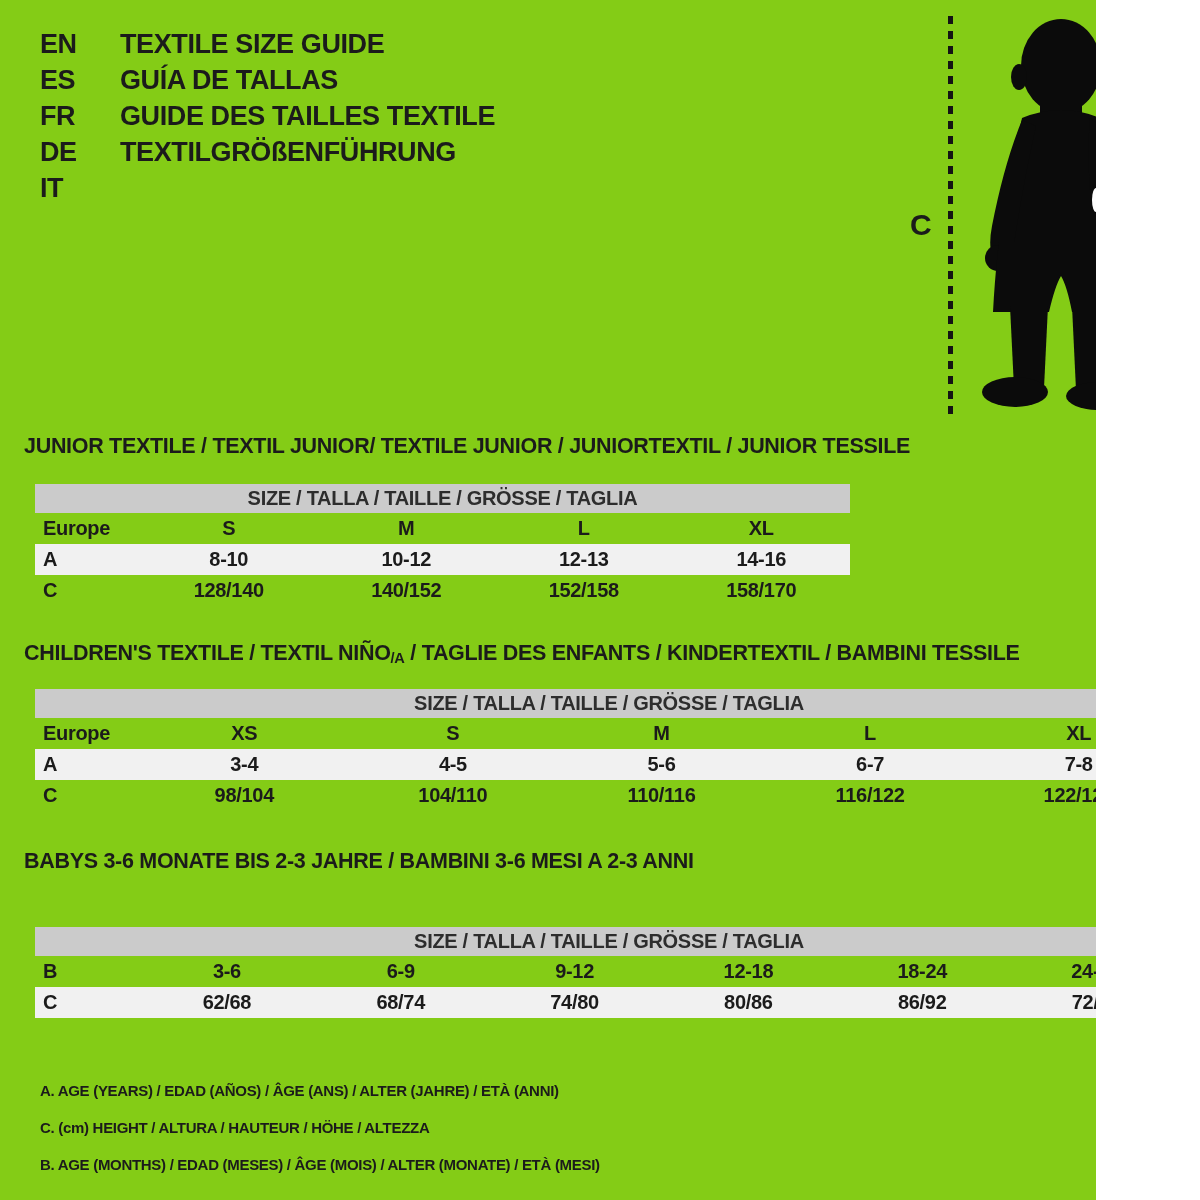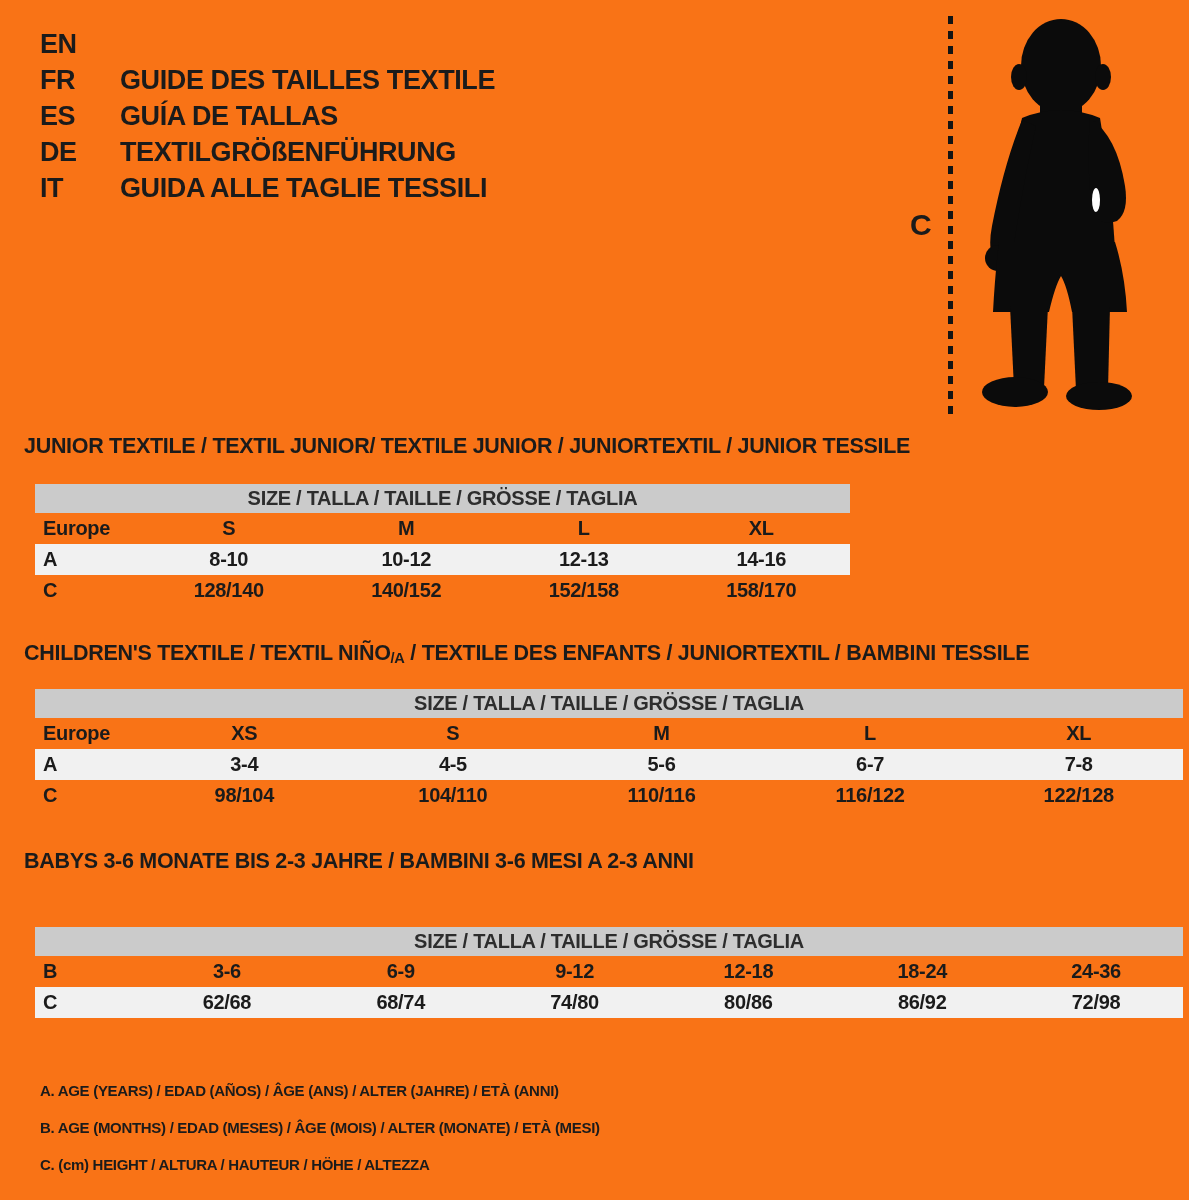--- a/index.html
+++ b/index.html
@@ -1,17 +1,17 @@
 <!DOCTYPE html>
 <html><head>
 <meta charset="utf-8">
 <style>
   html,body { margin:0; padding:0; background:#ffffff; }
   .canvas {
-    position:relative; width:1189px; height:1200px; background:#f97316;
+    position:relative; width:1096px; height:1200px; background:#84cc16;
     font-family:"Liberation Sans", sans-serif; font-weight:700; color:#1b1b1b;
     overflow:hidden;
   }
 
   
   .lang-list { position:absolute; left:40px; top:26px; }
   .lang-row  { display:flex; height:36px; align-items:center; font-size:27px; letter-spacing:-0.4px; }
   .lang-code { width:80px; flex:0 0 80px; }
   .lang-label { white-space:nowrap; }
 
@@ -49,36 +49,36 @@
   .legend-line { line-height:37px; font-size:15px; letter-spacing:-0.3px; white-space:nowrap; }
 </style>
 </head>
 <body>
 
 <div class="canvas">
 
   <div class="lang-list">
     <div class="lang-row">
       <span class="lang-code">EN</span>
+      <span class="lang-label">TEXTILE SIZE GUIDE</span>
+    </div>
+    <div class="lang-row">
+      <span class="lang-code">ES</span>
+      <span class="lang-label">GUÍA DE TALLAS</span>
     </div>
     <div class="lang-row">
       <span class="lang-code">FR</span>
       <span class="lang-label">GUIDE DES TAILLES TEXTILE</span>
     </div>
     <div class="lang-row">
-      <span class="lang-code">ES</span>
-      <span class="lang-label">GUÍA DE TALLAS</span>
-    </div>
-    <div class="lang-row">
       <span class="lang-code">DE</span>
       <span class="lang-label">TEXTILGRÖßENFÜHRUNG</span>
     </div>
     <div class="lang-row">
       <span class="lang-code">IT</span>
-      <span class="lang-label">GUIDA ALLE TAGLIE TESSILI</span>
     </div>
   </div>
 
   <div class="height-line"></div>
   <div class="height-label">C</div>
   <svg class="silhouette" viewBox="0 0 172 404" xmlns="http://www.w3.org/2000/svg">
     <g fill="#0b0b0b">
       <ellipse cx="93" cy="52" rx="40" ry="47"></ellipse>
       <ellipse cx="51" cy="63" rx="8" ry="13"></ellipse>
       <ellipse cx="135" cy="63" rx="8" ry="13"></ellipse>
@@ -127,21 +127,21 @@
       <td class="rowlabel">C</td>
       <td>128/140</td>
       <td>140/152</td>
       <td>152/158</td>
       <td>158/170</td>
     </tr>
   </tbody>
     </table>
 
   <div class="section-title title-children">
-    <span>CHILDREN'S TEXTILE / TEXTIL NIÑO</span><span class="sub-a">/A</span><span> / TEXTILE DES ENFANTS / JUNIORTEXTIL / BAMBINI TESSILE</span>
+    <span>CHILDREN'S TEXTILE / TEXTIL NIÑO</span><span class="sub-a">/A</span><span> / TAGLIE DES ENFANTS / KINDERTEXTIL / BAMBINI TESSILE</span>
   </div>
   <table class="size-table tbl-children">
     <colgroup>
         <col class="col-label">
         <col>
         <col>
         <col>
         <col>
         <col>
       </colgroup>
@@ -209,17 +209,17 @@
       <td>74/80</td>
       <td>80/86</td>
       <td>86/92</td>
       <td>72/98</td>
     </tr>
   </tbody>
     </table>
 
   <div class="legend">
     <div class="legend-line">A. AGE (YEARS) / EDAD (AÑOS) / ÂGE (ANS) / ALTER (JAHRE) / ETÀ (ANNI)</div>
+    <div class="legend-line">C. (cm) HEIGHT / ALTURA / HAUTEUR / HÖHE / ALTEZZA</div>
     <div class="legend-line">B. AGE (MONTHS) / EDAD (MESES) / ÂGE (MOIS) / ALTER (MONATE) / ETÀ (MESI)</div>
-    <div class="legend-line">C. (cm) HEIGHT / ALTURA / HAUTEUR / HÖHE / ALTEZZA</div>
   </div>
 
 </div>
 
 </body></html>

